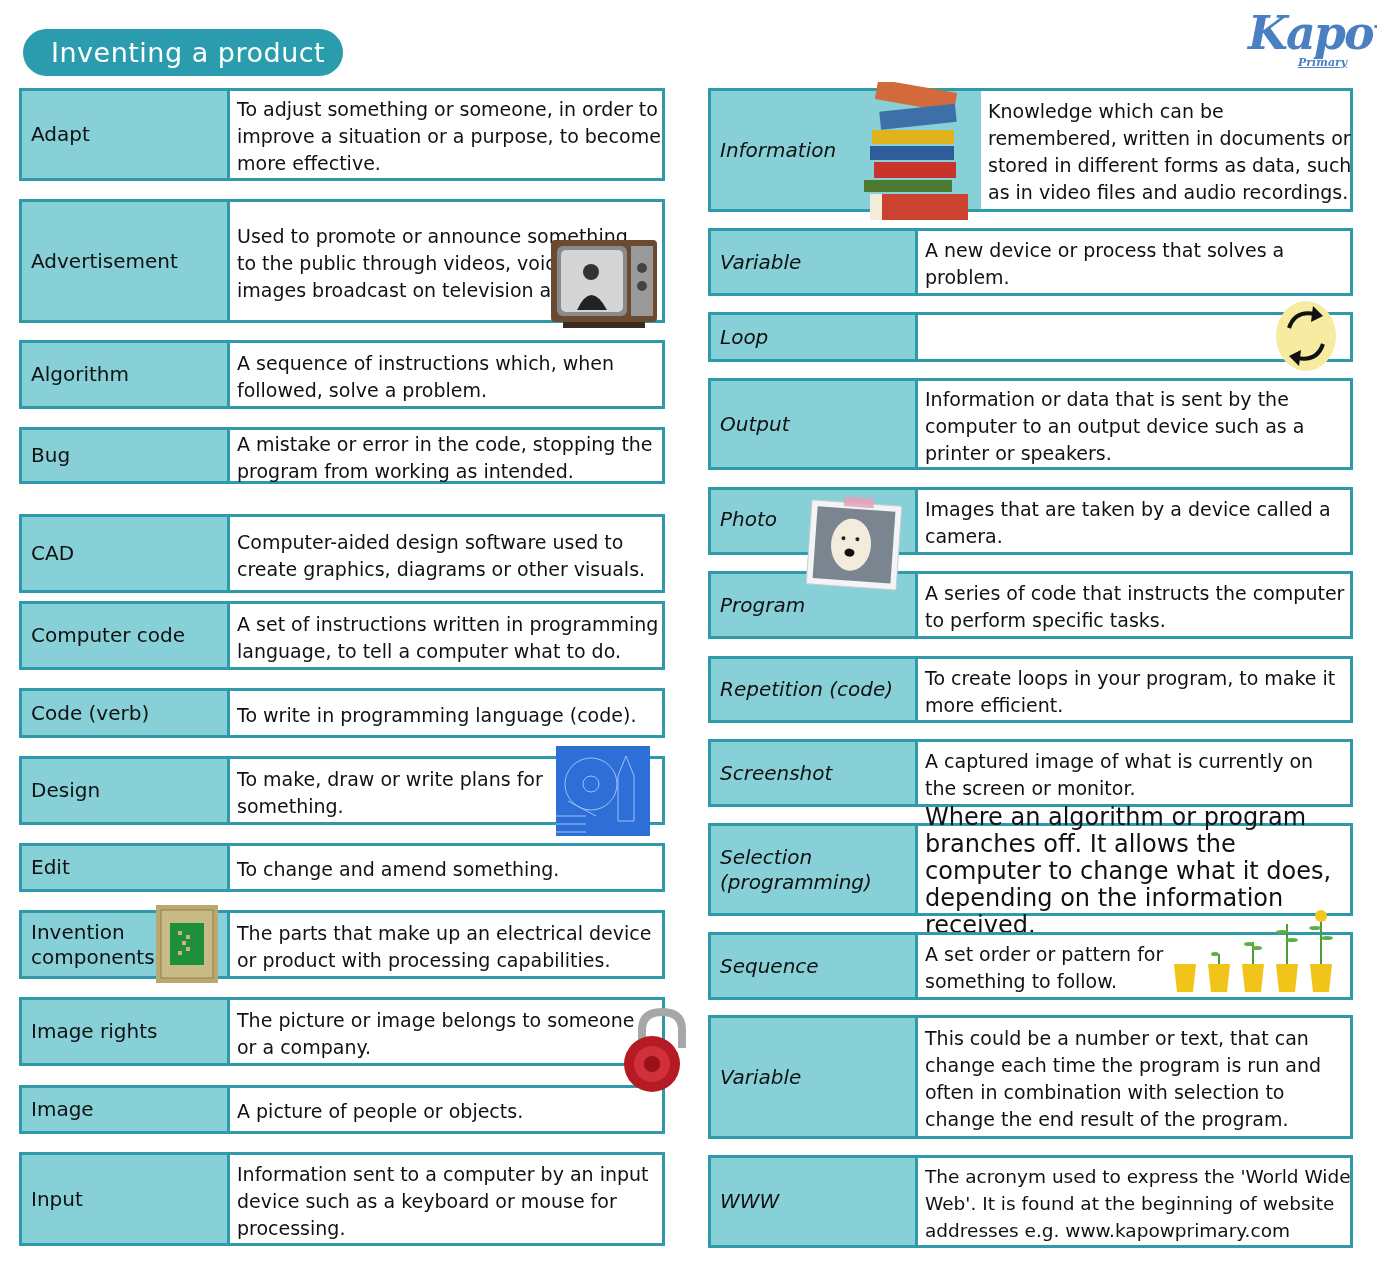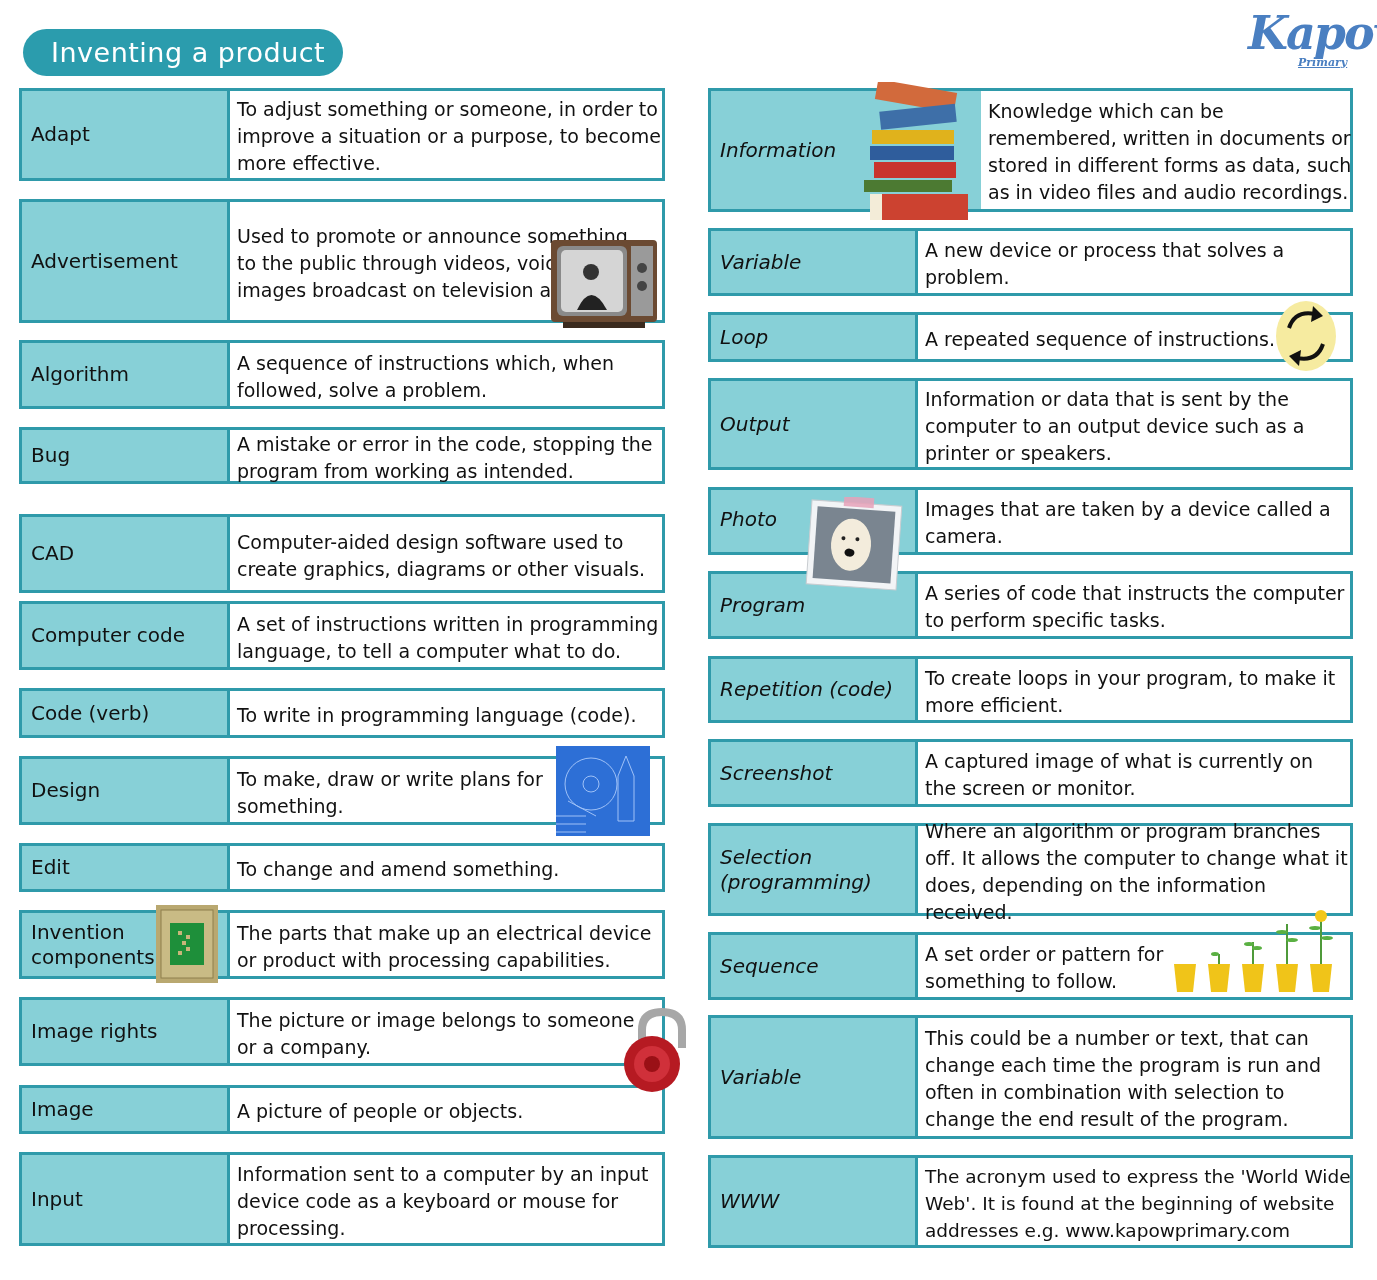--- a/index.html
+++ b/index.html
@@ -104,43 +104,40 @@
   </div>
   <div class="row" style="top:1085px;height:49px">
     <div class="term">Image</div>
     <div class="def">
         <span>A picture of people or objects.</span>
       </div>
   </div>
   <div class="row" style="top:1152px;height:94px">
     <div class="term">Input</div>
     <div class="def">
-        <span style="width:425px">Information sent to a computer by an input device code as a keyboard or mouse for processing.</span>
+        <span style="width:425px">Information sent to a computer by an input device such as a keyboard or mouse for processing.</span>
       </div>
   </div>
 </div>
 
 <div class="col-right">
   <div class="row" style="top:88px;height:124px">
     <div class="term" style="width:270px;border-right:none">Information</div>
     <div class="def">
         <span style="width:365px">Knowledge which can be remembered, written in documents or stored in different forms as data, such as in video files and audio recordings.</span>
       </div>
   </div>
   <div class="row" style="top:228px;height:68px">
     <div class="term">Variable</div>
     <div class="def">
         <span style="width:380px">A new device or process that solves a problem.</span>
       </div>
   </div>
   <div class="row" style="top:312px;height:50px">
     <div class="term">Loop</div>
-    <div class="def">
-        <span>A repeated sequence of instructions.</span>
-      </div>
   </div>
   <div class="row" style="top:378px;height:92px">
     <div class="term">Output</div>
     <div class="def">
         <span style="width:400px">Information or data that is sent by the computer to an output device such as a printer or speakers.</span>
       </div>
   </div>
   <div class="row" style="top:487px;height:68px">
     <div class="term" style="align-items:flex-start;padding-top:17px">Photo</div>
     <div class="def">
@@ -161,21 +158,21 @@
   </div>
   <div class="row" style="top:739px;height:68px">
     <div class="term">Screenshot</div>
     <div class="def">
         <span style="width:410px">A captured image of what is currently on the screen or monitor.</span>
       </div>
   </div>
   <div class="row" style="top:823px;height:93px">
     <div class="term" style="padding-right:30px">Selection (programming)</div>
     <div class="def">
-        <span style="width:430px;font-size:19px">Where an algorithm or program branches off. It allows the computer to change what it does, depending on the information received.</span>
+        <span style="width:430px;font-size:24px">Where an algorithm or program branches off. It allows the computer to change what it does, depending on the information received.</span>
       </div>
   </div>
   <div class="row" style="top:932px;height:68px">
     <div class="term">Sequence</div>
     <div class="def">
         <span style="width:250px">A set order or pattern for something to follow.</span>
       </div>
   </div>
   <div class="row" style="top:1015px;height:124px">
     <div class="term">Variable</div>

